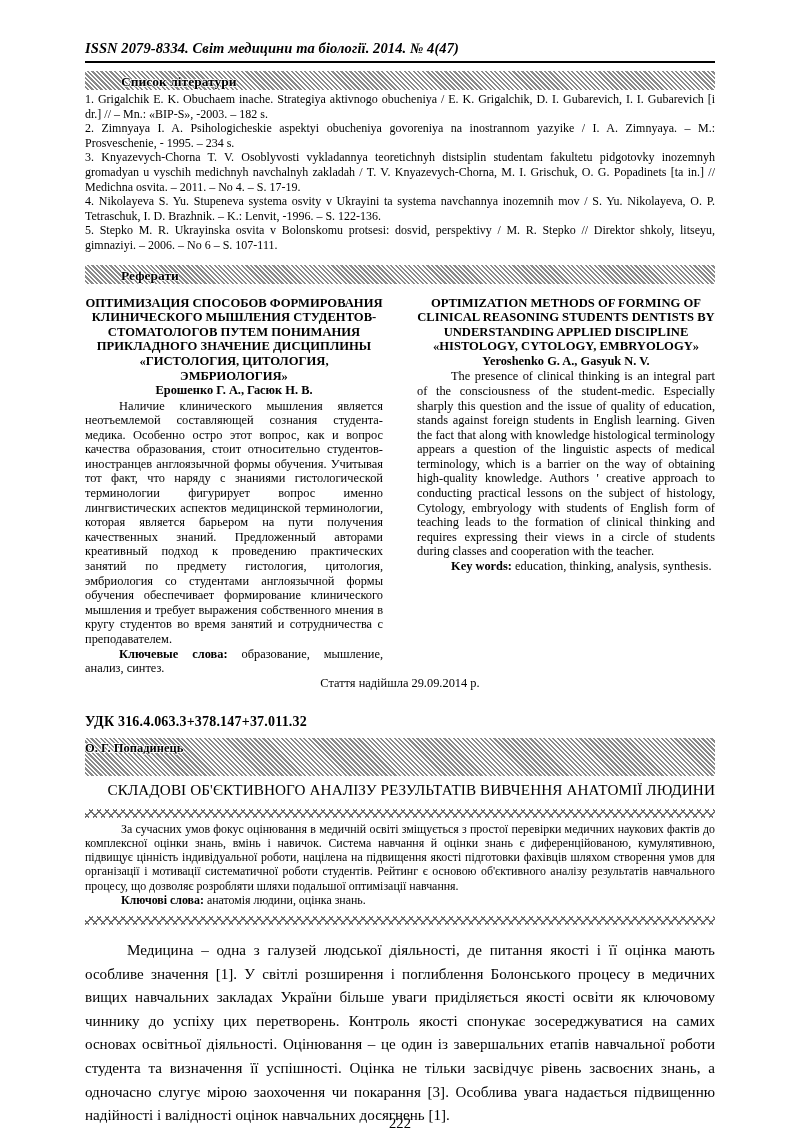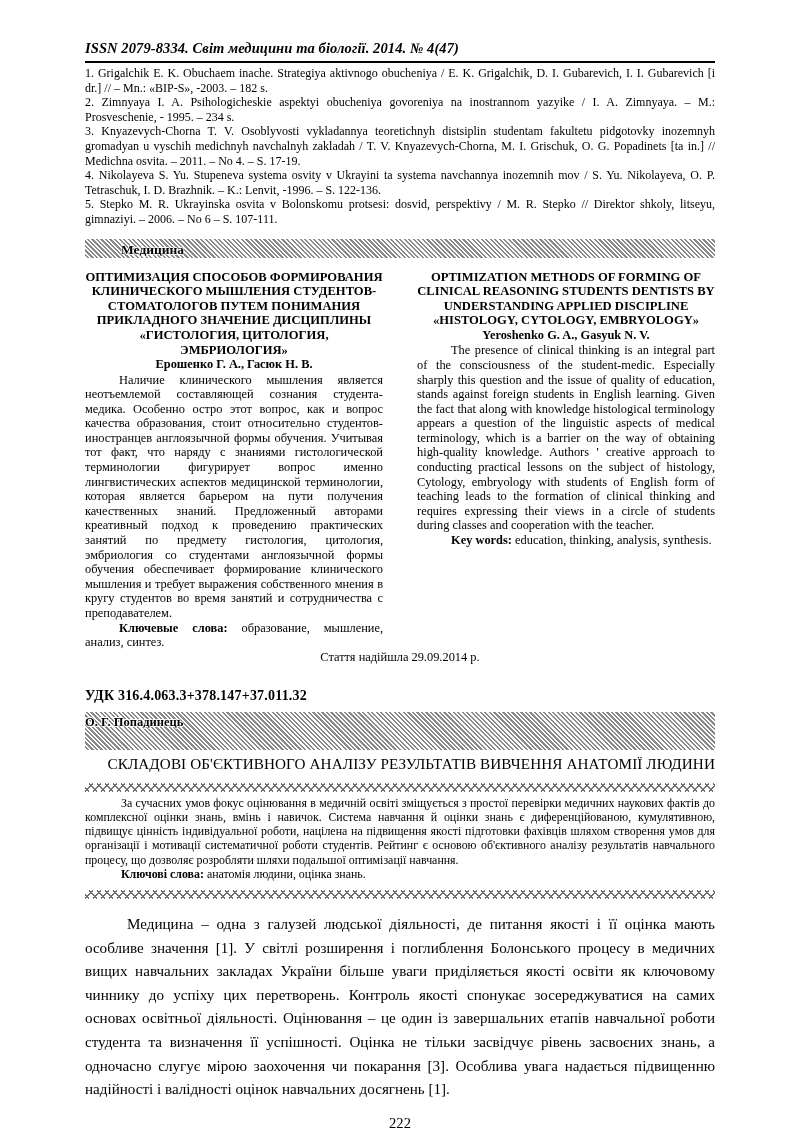--- a/index.html
+++ b/index.html
@@ -202,31 +202,34 @@
 </style>
 </head>
 <body>
 
 <div class="page">
   <div class="content">
 
     <div class="runhead">ISSN 2079-8334. Світ медицини та біології. 2014. № 4(47)</div>
     <div class="runhead-rule"></div>
 
+    <div class="band">
+      <span class="band-label">Список літератури</span>
+    </div>
 
     <div class="refs">
       <p>1. Grigalchik E. K. Obuchaem inache. Strategiya aktivnogo obucheniya / E. K. Grigalchik, D. I. Gubarevich, I. I. Gubarevich [i dr.] // – Mn.: «BIP-S», -2003. – 182 s.</p>
       <p>2. Zimnyaya I. A. Psihologicheskie aspektyi obucheniya govoreniya na inostrannom yazyike / I. A. Zimnyaya. – M.: Prosveschenie, - 1995. – 234 s.</p>
       <p>3. Knyazevych-Chorna T. V. Osoblyvosti vykladannya teoretichnyh distsiplin studentam fakultetu pidgotovky inozemnyh gromadyan u vyschih medichnyh navchalnyh zakladah / T. V. Knyazevych-Chorna, M. I. Grischuk, O. G. Popadinets [ta in.] // Medichna osvita. – 2011. – No 4. – S. 17-19.</p>
       <p>4. Nikolayeva S. Yu. Stupeneva systema osvity v Ukrayini ta systema navchannya inozemnih mov / S. Yu. Nikolayeva, O. P. Tetraschuk, I. D. Brazhnik. – K.: Lenvit, -1996. – S. 122-136.</p>
       <p>5. Stepko M. R. Ukrayinska osvita v Bolonskomu protsesi: dosvid, perspektivy / M. R. Stepko // Direktor shkoly, litseyu, gimnaziyi. – 2006. – No 6 – S. 107-111.</p>
     </div>
 
     <div class="band" style="margin-top:12px;">
-      <span class="band-label">Медицина</span>
+      <span class="band-label">Реферати</span>
     </div>
 
     <div class="abs-wrap">
 
       <div class="abs-col">
         <div class="abs-title">ОПТИМИЗАЦИЯ СПОСОБОВ ФОРМИРОВАНИЯ КЛИНИЧЕСКОГО МЫШЛЕНИЯ СТУДЕНТОВ-СТОМАТОЛОГОВ ПУТЕМ ПОНИМАНИЯ ПРИКЛАДНОГО ЗНАЧЕНИЕ ДИСЦИПЛИНЫ «ГИСТОЛОГИЯ, ЦИТОЛОГИЯ, ЭМБРИОЛОГИЯ»</div>
         <div class="abs-auth">Ерошенко Г. А., Гасюк Н. В.</div>
         <div class="abs-body">
           <p>Наличие клинического мышления является неотъемлемой составляющей сознания студента-медика. Особенно остро этот вопрос, как и вопрос качества образования, стоит относительно студентов-иностранцев англоязычной формы обучения. Учитывая тот факт, что наряду с знаниями гистологической терминологии фигурирует вопрос именно лингвистических аспектов медицинской терминологии, которая является барьером на пути получения качественных знаний. Предложенный авторами креативный подход к проведению практических занятий по предмету гистология, цитология, эмбриология со студентами англоязычной формы обучения обеспечивает формирование клинического мышления и требует выражения собственного мнения в кругу студентов во время занятий и сотрудничества с преподавателем.</p>
           <p>

